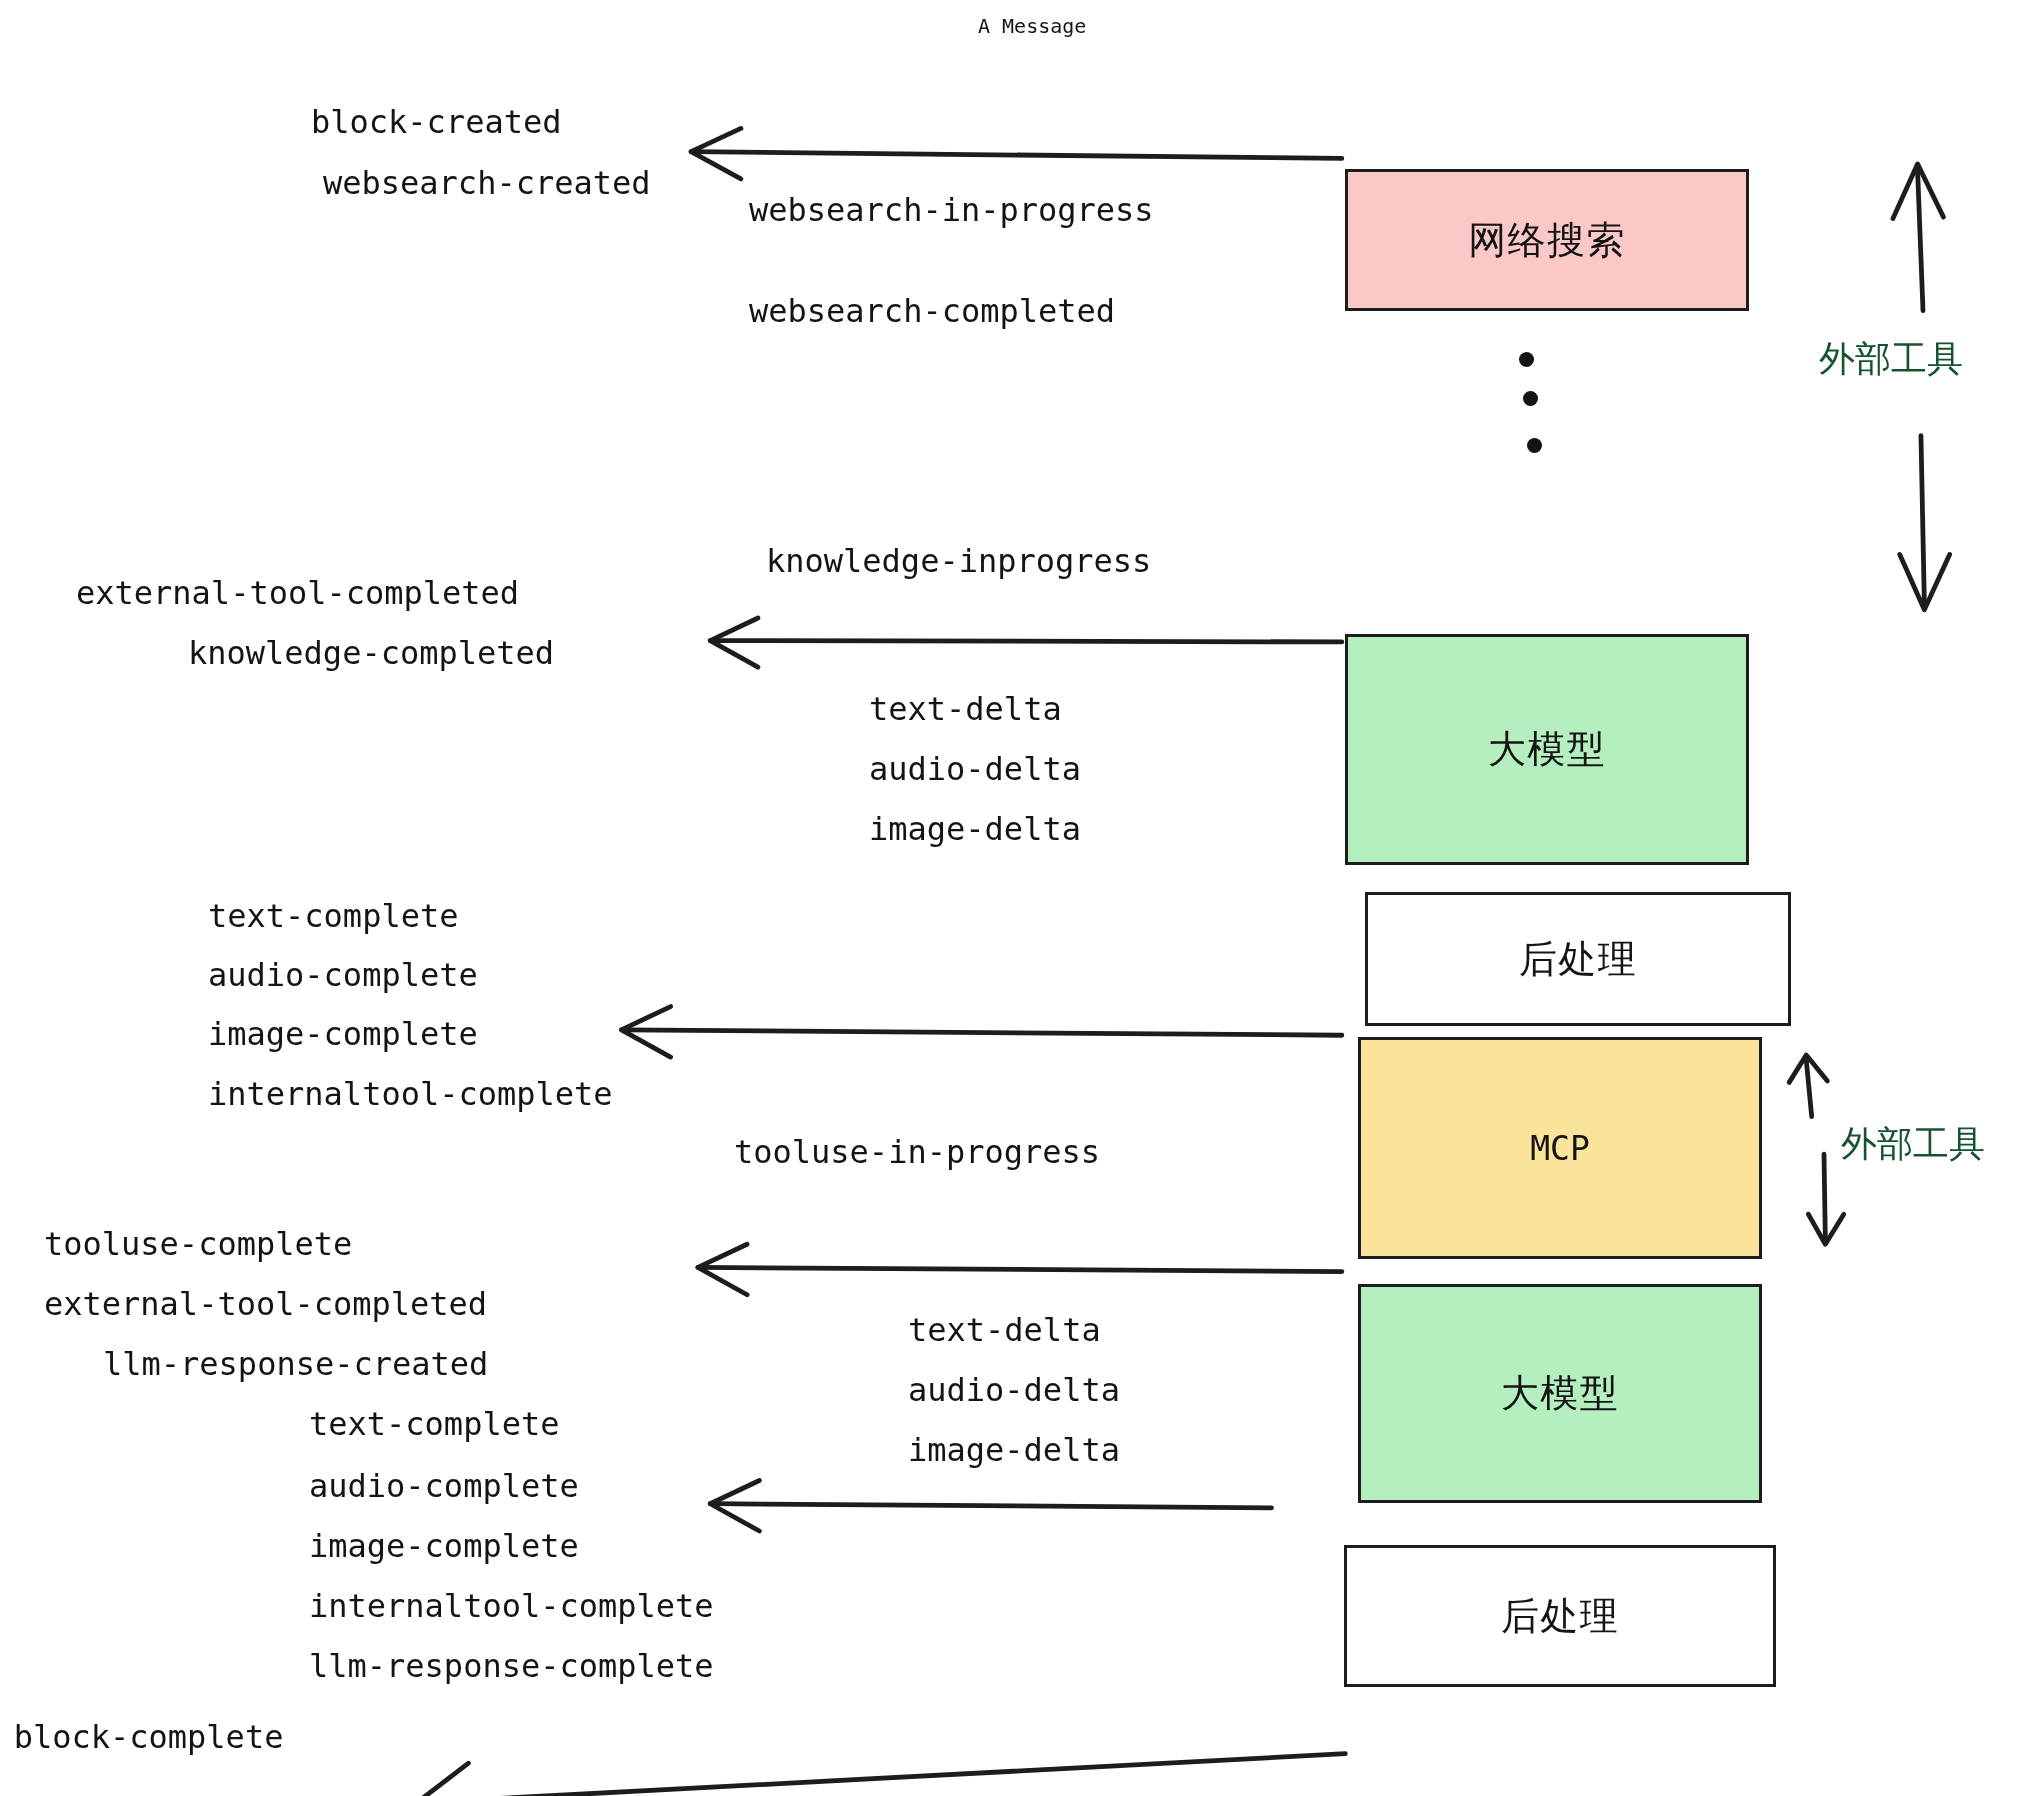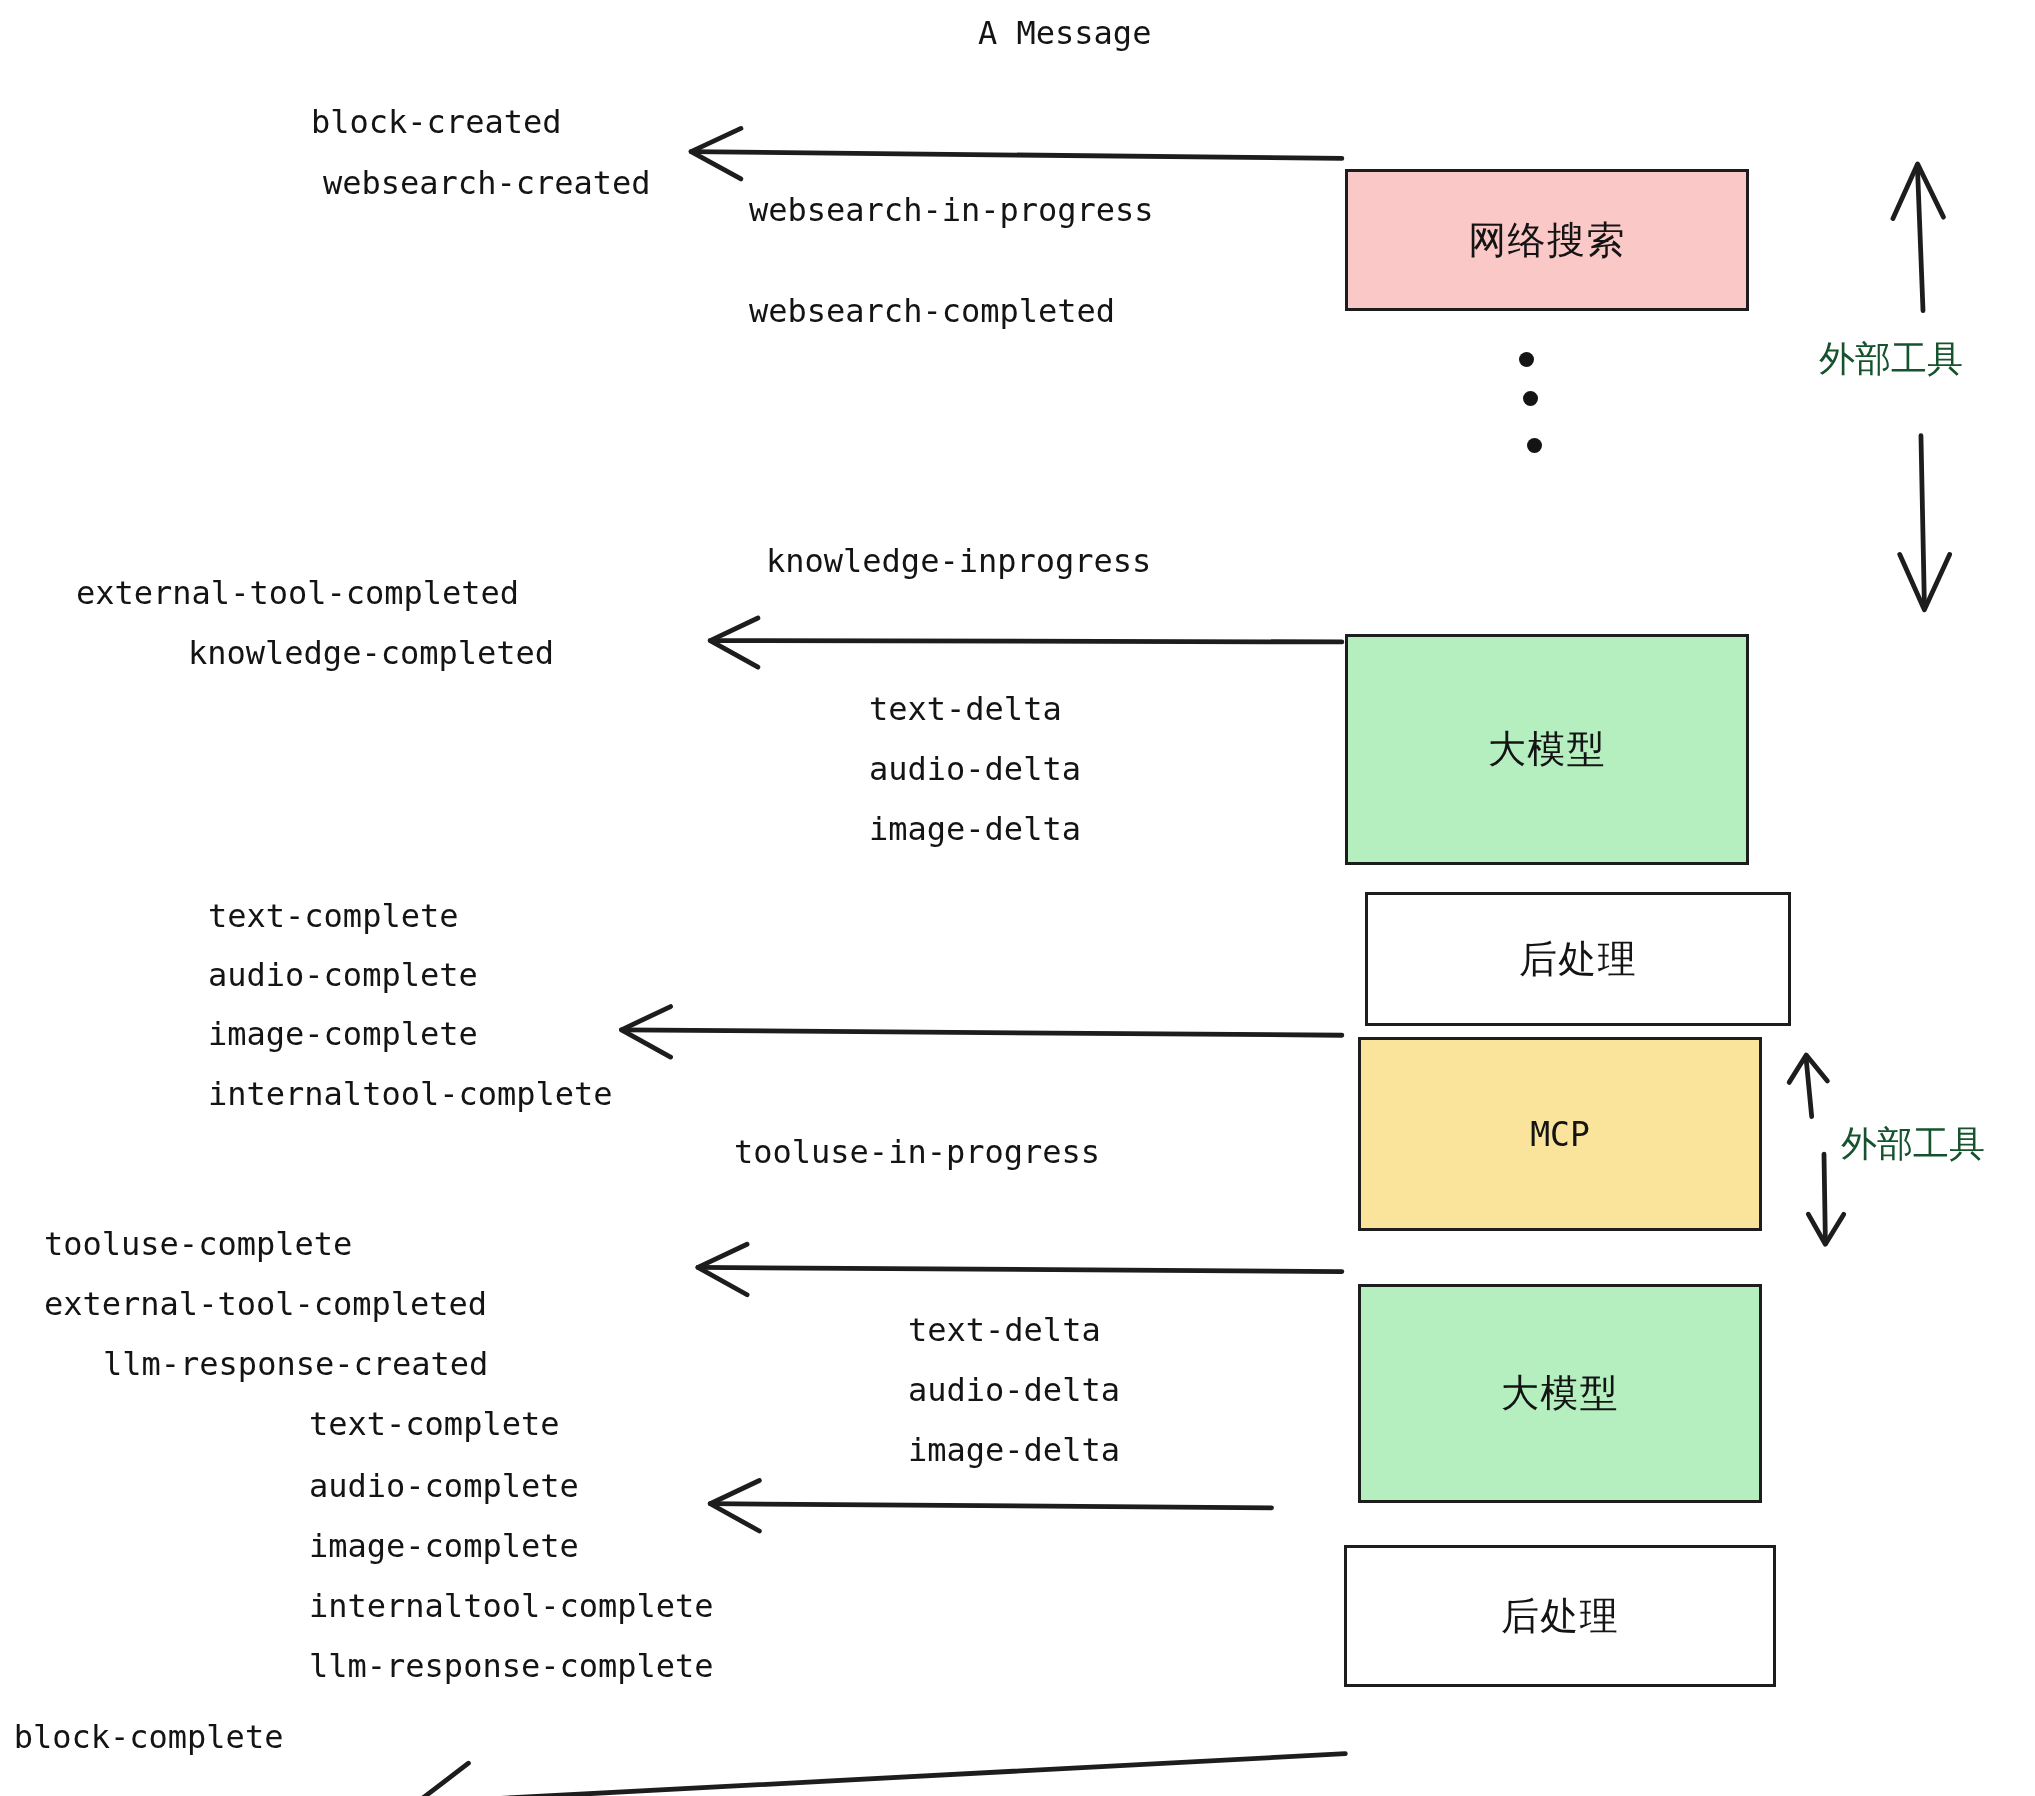--- a/index.html
+++ b/index.html
@@ -22,21 +22,21 @@
     font-family: "DejaVu Sans Mono", "Liberation Mono", monospace;
     font-size: 32px;
     line-height: 1.0;
     color: #141414;
     white-space: nowrap;
     letter-spacing: 0px;
   }
   .title {
     position: absolute;
     font-family: "DejaVu Sans Mono", "Liberation Mono", monospace;
-    font-size: 32px;
+    font-size: 20px;
     color: #141414;
     white-space: nowrap;
   }
   
   .box {
     position: absolute;
     border: 3.4px solid #1d1d1d;
     box-sizing: border-box;
     display: flex;
     align-items: center;
@@ -145,21 +145,21 @@
 
 
   <div class="box" style="left:1345px; top:634px; width:404px; height:231px; background:#B5EFBF;">
     <span class="box-label">大模型</span>
   </div>
 
   <div class="box" style="left:1365px; top:892px; width:426px; height:134px; background:#ffffff;">
     <span class="box-label">后处理</span>
   </div>
 
-  <div class="box mcp" style="left:1358px; top:1037px; width:404px; height:194px; background:#FAE49C;">
+  <div class="box mcp" style="left:1358px; top:1037px; width:404px; height:222px; background:#FAE49C;">
     <span class="box-label">MCP</span>
   </div>
 
   <div class="box" style="left:1358px; top:1284px; width:404px; height:219px; background:#B5EFBF;">
     <span class="box-label">大模型</span>
   </div>
 
   <div class="box" style="left:1344px; top:1545px; width:432px; height:142px; background:#ffffff;">
     <span class="box-label">后处理</span>
   </div>

